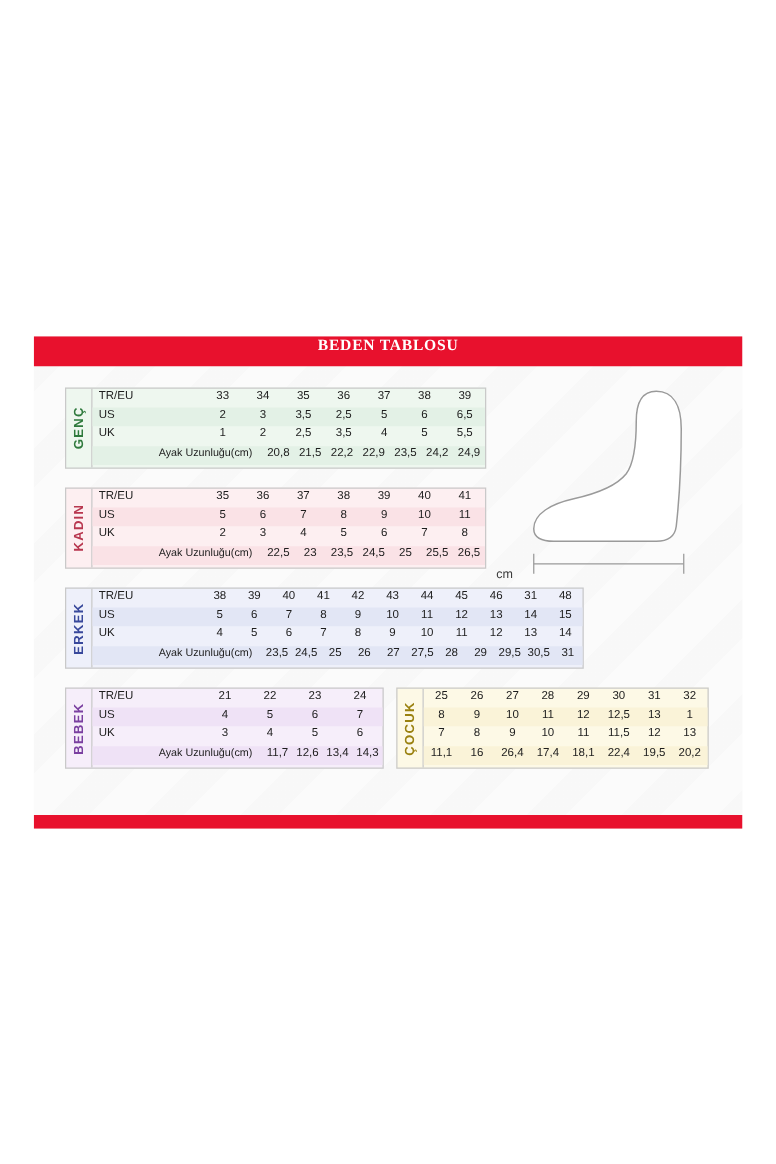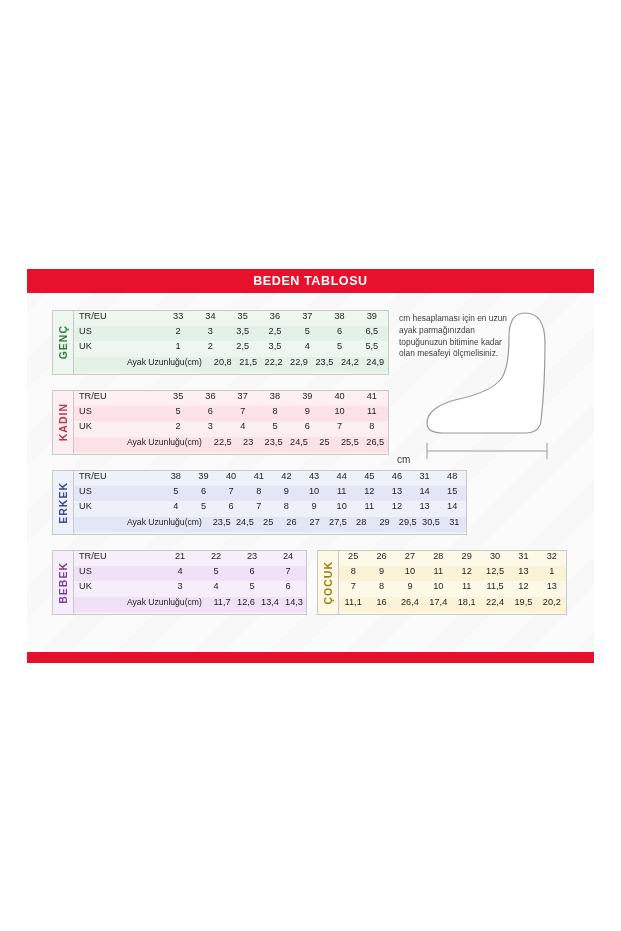--- a/index.html
+++ b/index.html
@@ -44,22 +44,23 @@
     position: absolute;
     left: 0; top: 0;
     width: 567px;
     height: 24px;
     background: #e8112d;
     color: #ffffff;
     font-size: 12.5px;
     font-weight: bold;
     letter-spacing: 0.6px;
     display: flex;
-    align-items: center;
+    align-items: flex-start;
     justify-content: center;
+    font-family: Liberation Serif, serif;
   }
   .bottom-bar {
     position: absolute;
     left: 0; bottom: 0;
     width: 567px;
     height: 11px;
     background: #e8112d;
   }
 
   
@@ -472,16 +473,15 @@
 
   <svg id="foot-figure" viewBox="0 0 180 170">
     <path d="M30 120 C30 108, 44 100, 62 96 C80 92, 96 86, 104 76 C110 68, 112 52, 112 34 C112 20, 116 10, 128 10
              C142 10, 148 22, 148 40 C148 70, 146 100, 144 118 C143 126, 138 130, 128 130 L46 130 C36 130, 30 127, 30 120 Z" fill="#ffffff" stroke="#9a9a9a" stroke-width="1.2"></path>
     <line x1="30" y1="148" x2="150" y2="148" stroke="#9a9a9a" stroke-width="1"></line>
     <line x1="30" y1="140" x2="30" y2="156" stroke="#9a9a9a" stroke-width="1"></line>
     <line x1="150" y1="140" x2="150" y2="156" stroke="#9a9a9a" stroke-width="1"></line>
   </svg>
   <div id="cm-label">cm</div>
 
-  <div id="info-text">cm hesaplaması için en uzun ayak parmağınızdan topuğunuzun bitimine kadar olan mesafeyi ölçmelisiniz.</div>
 
   <div class="bottom-bar"></div>
 </div>
 
 </body></html>

